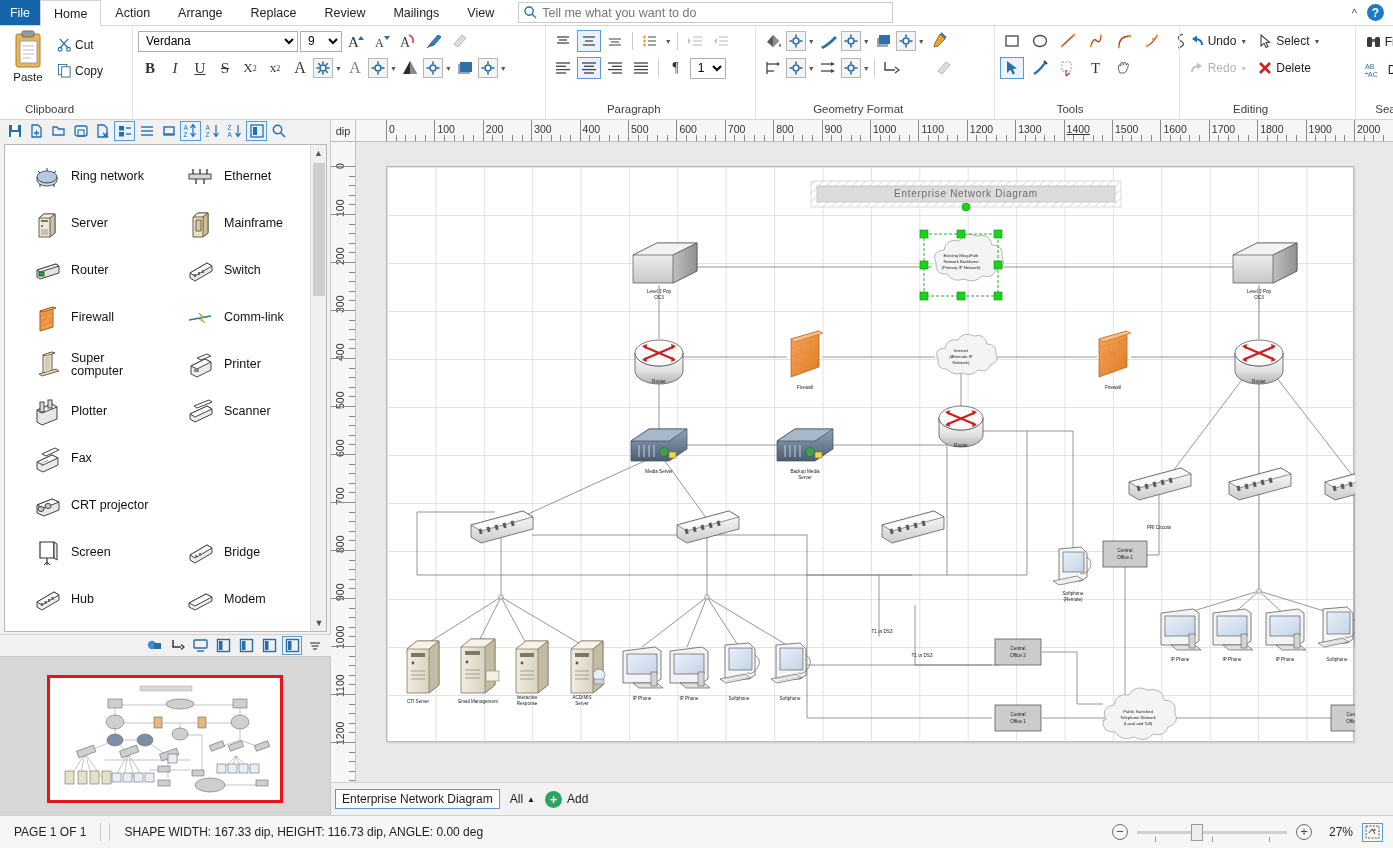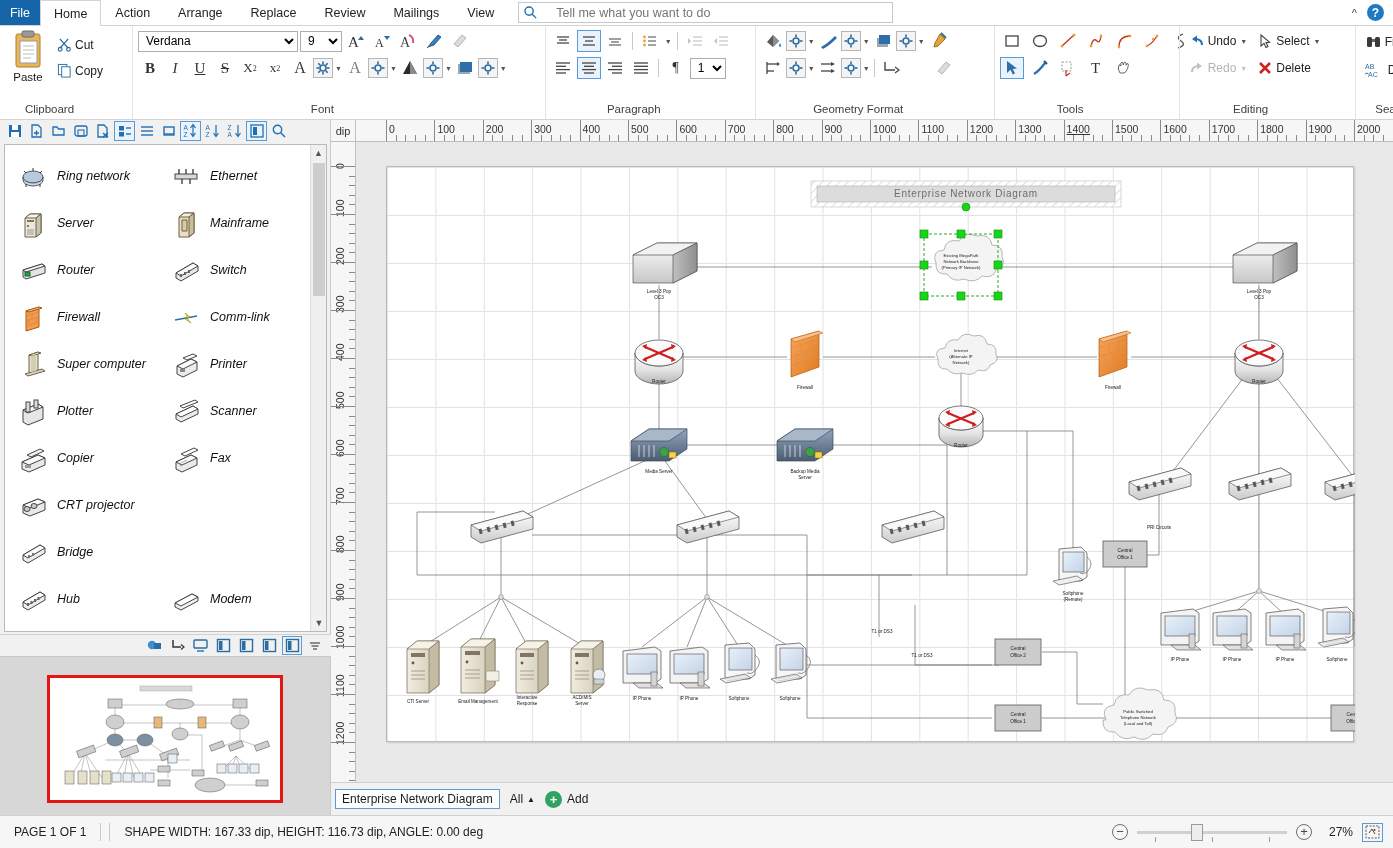--- a/index.html
+++ b/index.html
@@ -32,21 +32,21 @@
     border-bottom: none;
   }
   .tab.active {
     background: #ffffff; border-color: #d4d4d4;
     position: relative; top: 0; height: 27px;
   }
   .tell-me {
     margin-left: 10px; align-self: center;
     width: 375px; height: 21px; border: 1px solid #c8c8c8;
     background: #fff; display: flex; align-items: center;
-    padding-left: 4px; gap: 16px;
+    padding-left: 4px; gap: 2px;
   }
   .tell-me input {
     border: none; outline: none; font-size: 12.5px; width: 340px;
     color: #767676; font-family: "Liberation Sans", sans-serif;
     background: transparent;
   }
   .tb-right { margin-left: auto; display: flex; align-items: center; gap: 10px; padding-right: 9px; }
   .caret-up { color: #444; font-size: 11px; }
   .help-icon {
     width: 17px; height: 17px; border-radius: 50%;
@@ -115,21 +115,21 @@
   .stb.sel { border-color: #5b9bd5; background: #eaf3fb; }
   .shape-list-wrap {
     position: absolute; left: 4px; top: 24px; width: 323px; height: 488px;
     background: #fff; border: 1px solid #b9b9b9; overflow: hidden;
   }
   .shape-grid {
     position: absolute; left: 0; top: 0; width: 306px; height: 100%;
     padding: 8px 0 0 0;
   }
   .shape-row { display: flex; height: 47px; }
-  .shape-cell { width: 153px; display: flex; align-items: center; gap: 8px; padding-left: 12px; font-style: italic; }
+  .shape-cell { width: 153px; display: flex; align-items: center; gap: 8px; padding-left: 26px; }
   .shape-ico { width: 32px; height: 32px; flex: none; display:flex; align-items:center; justify-content:center; }
   .shape-name { font-size: 12.5px; color: #111; line-height: 13px; }
   .sp-scroll {
     position: absolute; right: 0; top: 0; width: 16px; height: 100%;
     background: #f0f0f0; border-left: 1px solid #dcdcdc;
   }
   .sp-arrow { height: 16px; display:flex; align-items:center; justify-content:center; font-size: 9px; color:#555; background:#f0f0f0;}
   .sp-thumb { position:absolute; left:2px; top:18px; width:12px; height:133px; background:#cdcdcd; }
   .panel-bottombar {
     position: absolute; left: 0; top: 514px; width: 331px; height: 22px;
@@ -419,21 +419,20 @@
                     <line x1="7" y1="11" x2="7" y2="13.5"></line>
                     <line x1="0.5" y1="7" x2="3" y2="7"></line>
                     <line x1="11" y1="7" x2="13.5" y2="7"></line>
                   </g>
                 </svg>
             </span>
             <span class="drop-arrow">▼</span>
           </div>
         </div>
       </div>
-      <div class="rgroup-label">Font</div>
     </div>
 
     <div class="rgroup" style="width:177px">
       <div class="rgroup-body">
         <div class="font-rows">
           <div class="row" style="gap:2px">
             <span class="fmtbtn">
               <svg width="18" height="18" viewBox="0 0 18 18">
                   <g stroke="#555" stroke-width="1.4">
                     <line x1="3" y1="5" x2="15" y2="5"></line>
@@ -1090,31 +1089,20 @@
                   <path d="M9 9 L24 3 L27 5 L12 11 Z" fill="#fff" stroke="#444"></path>
                 </svg>
               </span>
               <span class="shape-name">Scanner</span>
             </div>
           </div>
           <div class="shape-row">
             <div class="shape-cell">
               <span class="shape-ico">
                 <svg width="30" height="30" viewBox="0 0 30 30">
-                  <path d="M4 18 L20 11 L27 14 L27 21 L11 28 L4 25 Z" fill="#e9e9e9" stroke="#444"></path>
-                  <path d="M4 18 L20 11 L27 14 L11 21 Z" fill="#fafafa" stroke="#444"></path>
-                  <path d="M9 11 L22 5 L26 7 L13 13 Z" fill="#f2f2f2" stroke="#444"></path>
-                  <rect x="7" y="21" width="6" height="3" fill="#999"></rect>
-                </svg>
-              </span>
-              <span class="shape-name">Copier</span>
-            </div>
-            <div class="shape-cell">
-              <span class="shape-ico">
-                <svg width="30" height="30" viewBox="0 0 30 30">
                   <path d="M5 18 L20 11 L26 14 L26 21 L11 28 L5 25 Z" fill="#eaeaea" stroke="#444"></path>
                   <path d="M5 18 L20 11 L26 14 L11 21 Z" fill="#fbfbfb" stroke="#444"></path>
                   <path d="M10 10 L23 4 L27 6 L14 12 Z" fill="#fff" stroke="#444"></path>
                   <g stroke="#888" stroke-width="0.7">
                     <line x1="8" y1="20" x2="16" y2="16"></line>
                     <line x1="9" y1="22" x2="17" y2="18"></line>
                   </g>
                 </svg>
               </span>
               <span class="shape-name">Fax</span>
@@ -1127,20 +1115,31 @@
                   <path d="M5 14 L20 8 L27 11 L27 19 L12 25 L5 22 Z" fill="#e8e8e8" stroke="#444"></path>
                   <path d="M5 14 L20 8 L27 11 L12 17 Z" fill="#fafafa" stroke="#444"></path>
                   <ellipse cx="9" cy="18" rx="3" ry="2.5" fill="#ccc" stroke="#444"></ellipse>
                   <ellipse cx="16" cy="15" rx="3" ry="2.5" fill="#ccc" stroke="#444"></ellipse>
                 </svg>
               </span>
               <span class="shape-name">CRT projector</span>
             </div>
           </div>
           <div class="shape-row">
+            <div class="shape-cell">
+              <span class="shape-ico">
+                <svg width="30" height="30" viewBox="0 0 30 30">
+                  <path d="M8 4 L22 4 L22 20 L8 20 Z" fill="#fff" stroke="#333" stroke-width="1.2"></path>
+                  <path d="M22 4 L25 6 L25 22 L22 20 Z" fill="#eee" stroke="#333"></path>
+                  <line x1="15" y1="20" x2="15" y2="27" stroke="#333" stroke-width="1.2"></line>
+                  <path d="M12 27 L15 24 L18 27" stroke="#333" fill="none"></path>
+                </svg>
+              </span>
+              <span class="shape-name">Screen</span>
+            </div>
             <div class="shape-cell">
               <span class="shape-ico">
                 <svg width="30" height="30" viewBox="0 0 30 30">
                   <path d="M5 17 L22 7 L27 10 L27 15 L10 25 L5 22 Z" fill="#ececec" stroke="#444"></path>
                   <path d="M5 17 L22 7 L27 10 L10 20 Z" fill="#fbfbfb" stroke="#444"></path>
                   <g fill="#777">
                     <rect x="10" y="17" width="2" height="3"></rect>
                     <rect x="14" y="15" width="2" height="3"></rect>
                   </g>
                 </svg>

